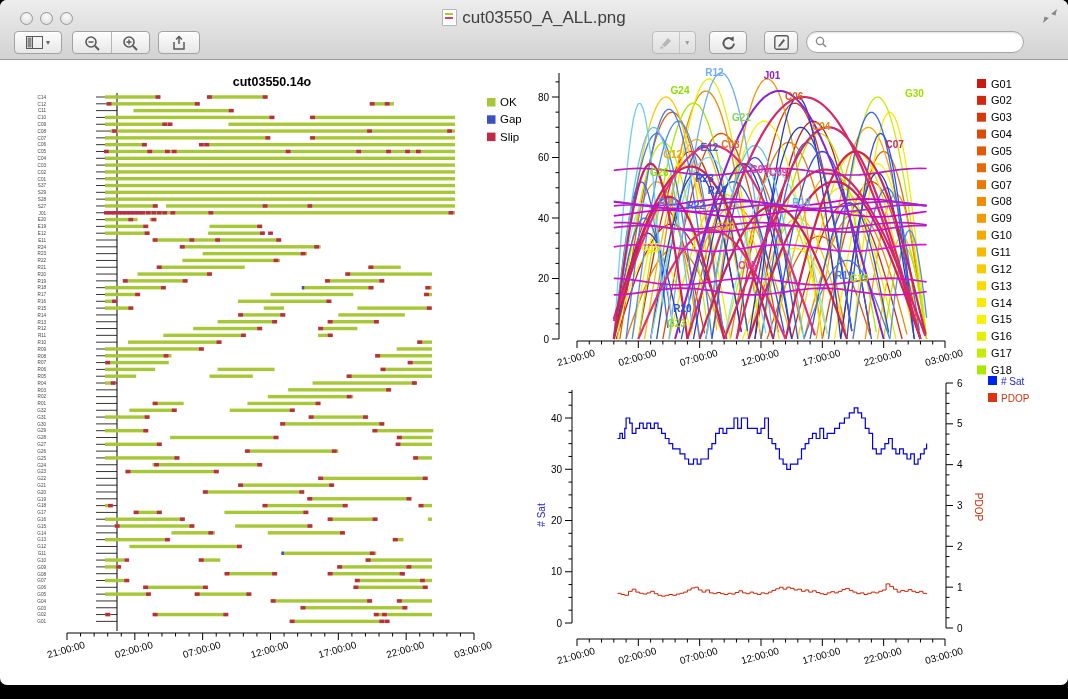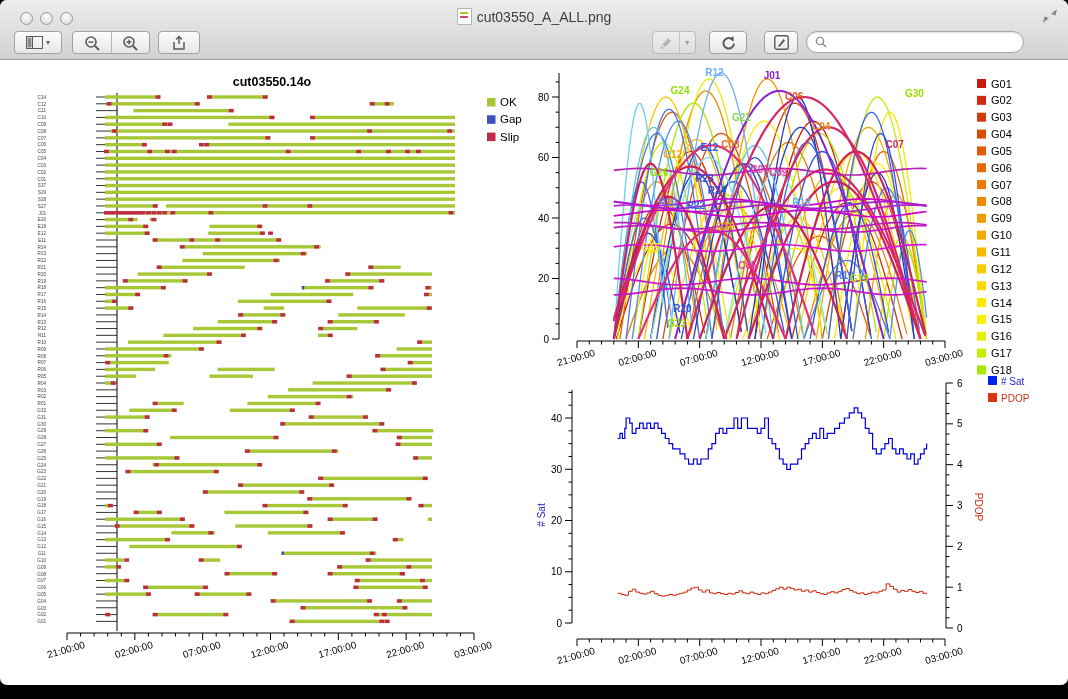--- a/index.html
+++ b/index.html
@@ -3,21 +3,21 @@
 <meta charset="utf-8">
 <style>
   html,body{margin:0;padding:0;background:#000;width:1068px;height:699px;
     font-family:"Liberation Sans",sans-serif;-webkit-font-smoothing:antialiased;position:relative}
   #window{position:absolute;left:0;top:0;width:1068px;height:685px;border-radius:7px;
     overflow:hidden;background:#fff}
   #chrome{position:absolute;left:0;top:0;width:1068px;height:60px;
     background:linear-gradient(#ededed,#d2d2d2);border-bottom:1px solid #9b9b9b;box-sizing:border-box}
   .tl{position:absolute;top:12px;width:13px;height:13px;border-radius:50%;
     background:radial-gradient(circle at 50% 35%,#fbfbfb,#d9d9d9);border:1px solid #979797;box-sizing:border-box}
-  #win-title{position:absolute;top:8px;left:0;right:0;text-align:center;font-size:14px;color:#404040}
+  #win-title{position:absolute;top:8px;left:0;right:0;text-align:center;font-size:17px;color:#404040}
   #win-title .doc-icon{display:inline-block;width:13px;height:15px;background:#fff;border:1px solid #b5b5b5;
     vertical-align:-3px;margin-right:5px;position:relative;border-radius:1px}
   #win-title .doc-icon:before{content:"";position:absolute;left:2px;top:3px;width:8px;height:2px;background:#a8c836}
   #win-title .doc-icon:after{content:"";position:absolute;left:2px;top:7px;width:8px;height:2px;background:#c84860}
   #fullscreen-btn{position:absolute;right:10px;top:9px;width:16px;height:14px;cursor:pointer}
   .tb{position:absolute;top:31px;height:23px;border:1px solid #a2a2a2;border-radius:4px;
     background:linear-gradient(#fdfdfd,#e7e7e7);box-shadow:inset 0 1px 0 #fff;
     display:flex;align-items:center;justify-content:center;box-sizing:border-box}
   .tb .seg{height:100%;display:flex;align-items:center;justify-content:center}
   .tb .div{width:1px;height:100%;background:#b5b5b5}

